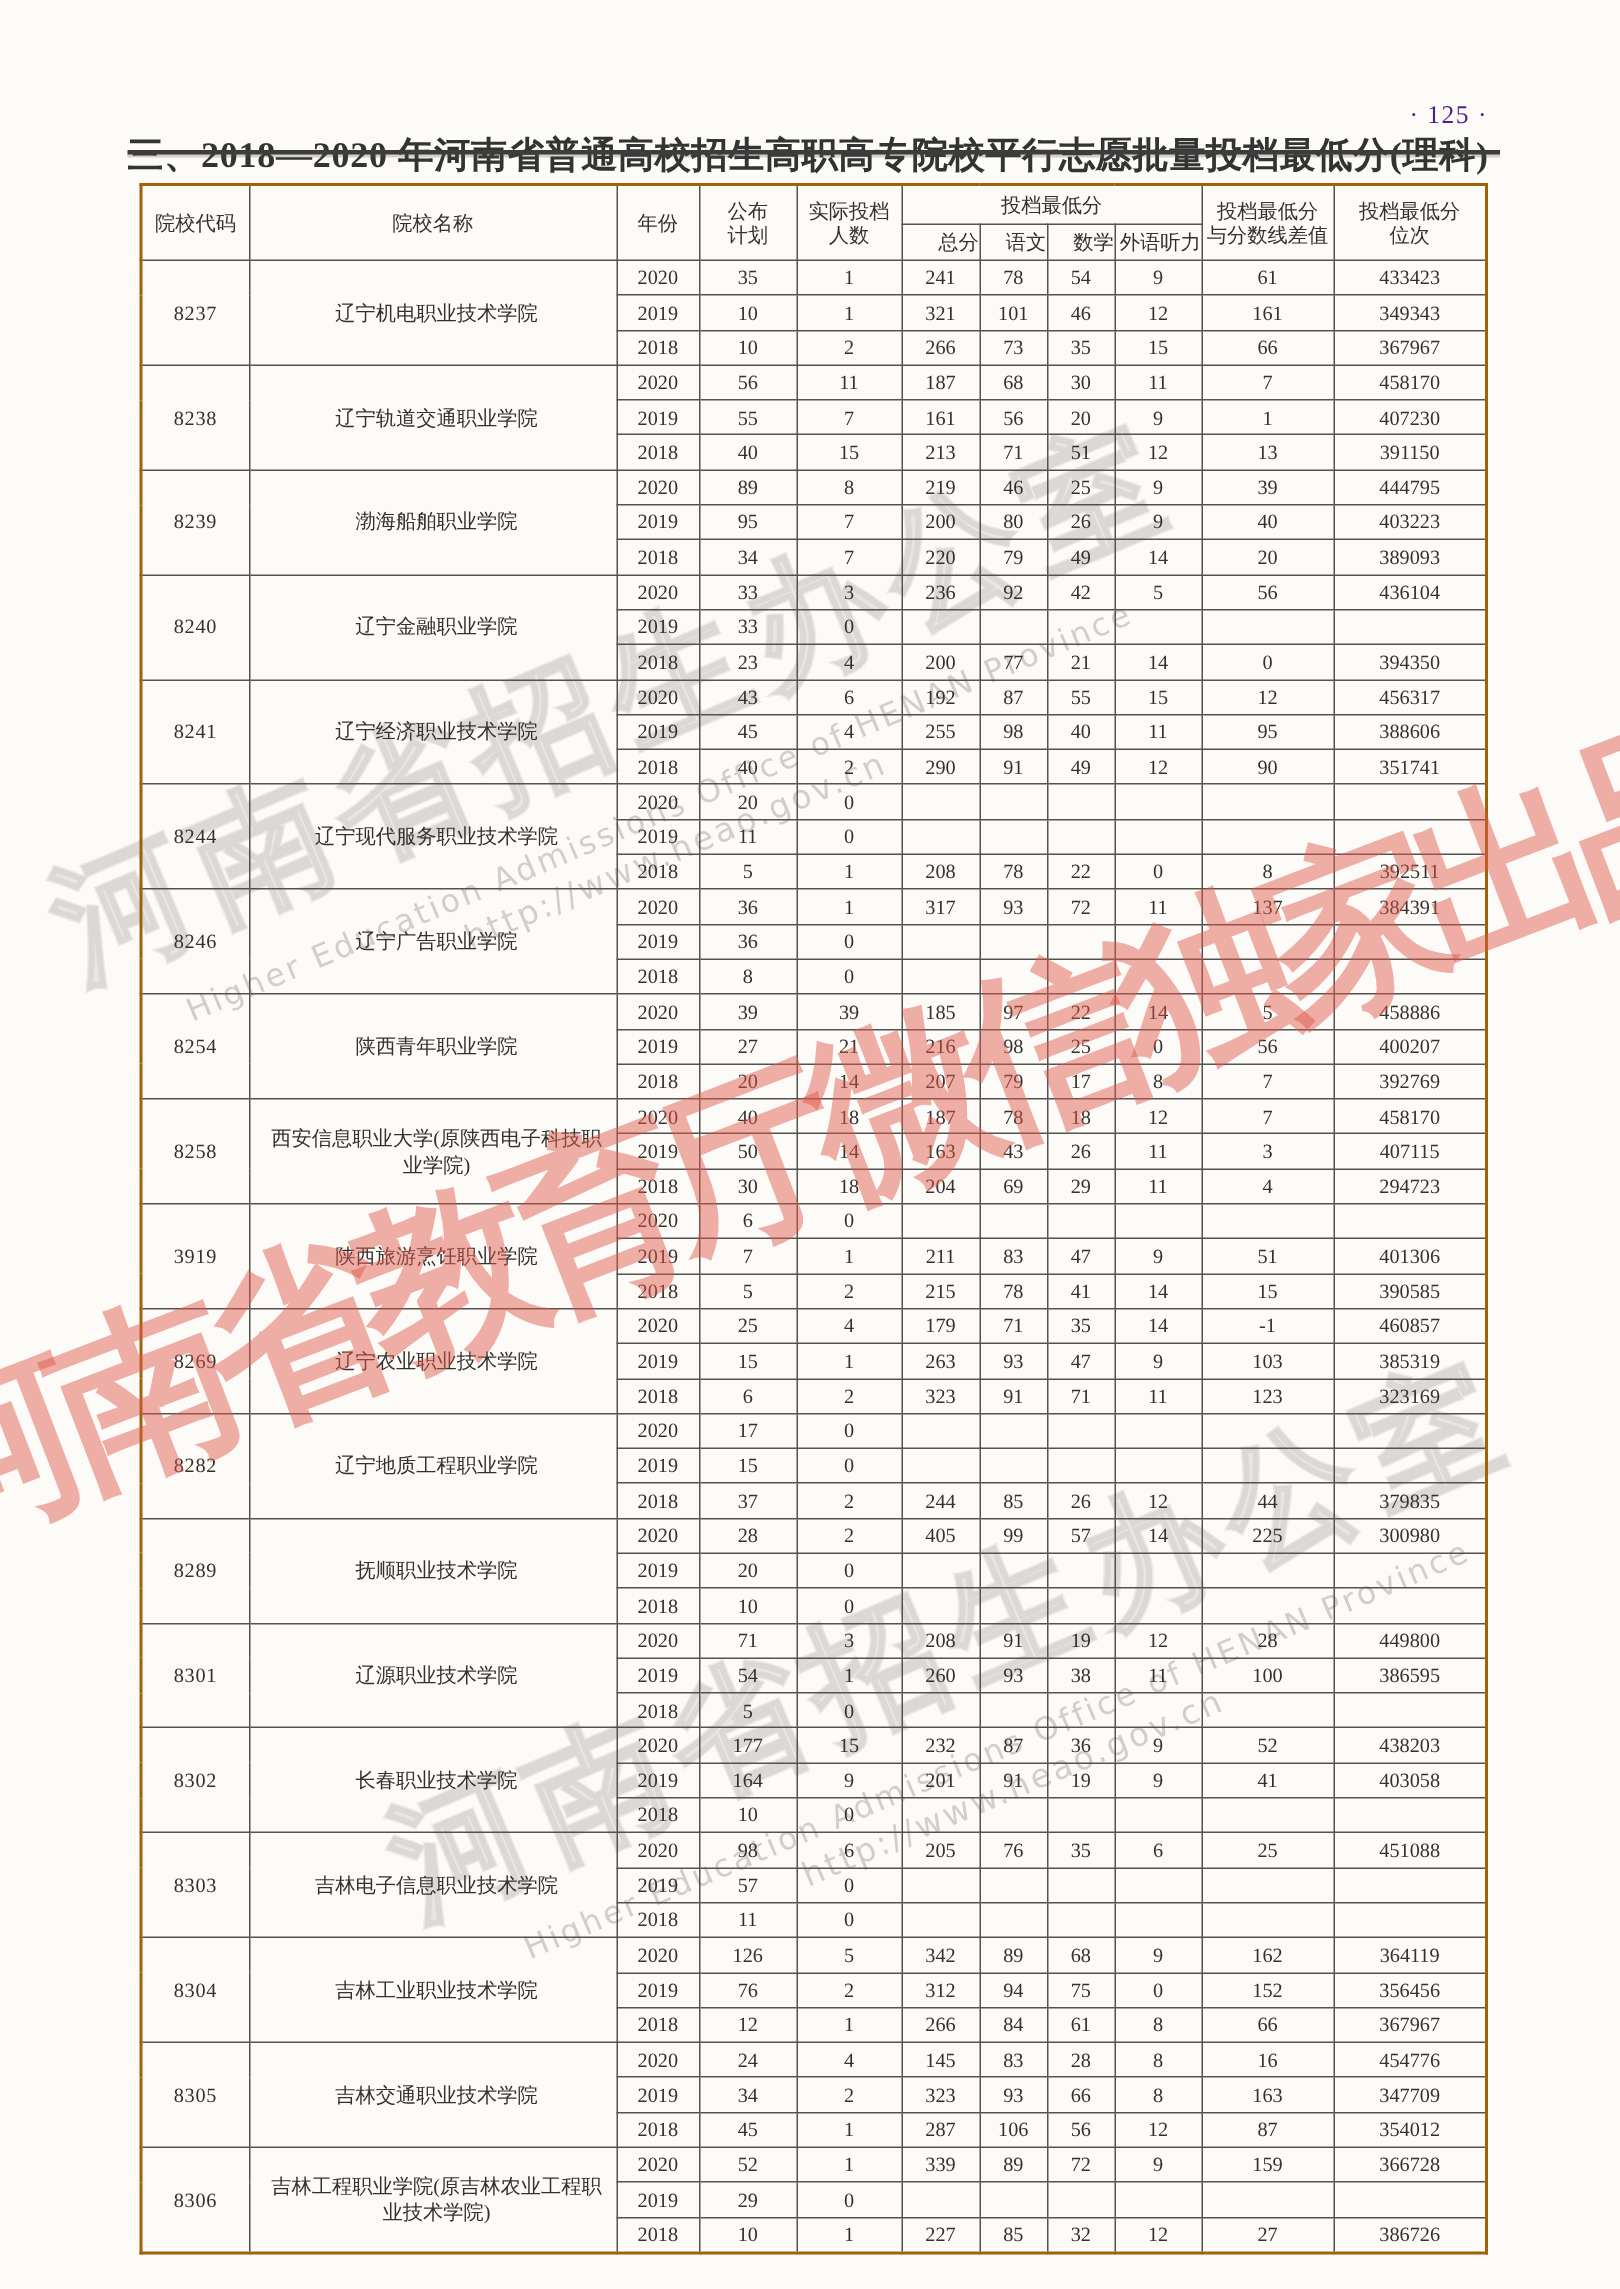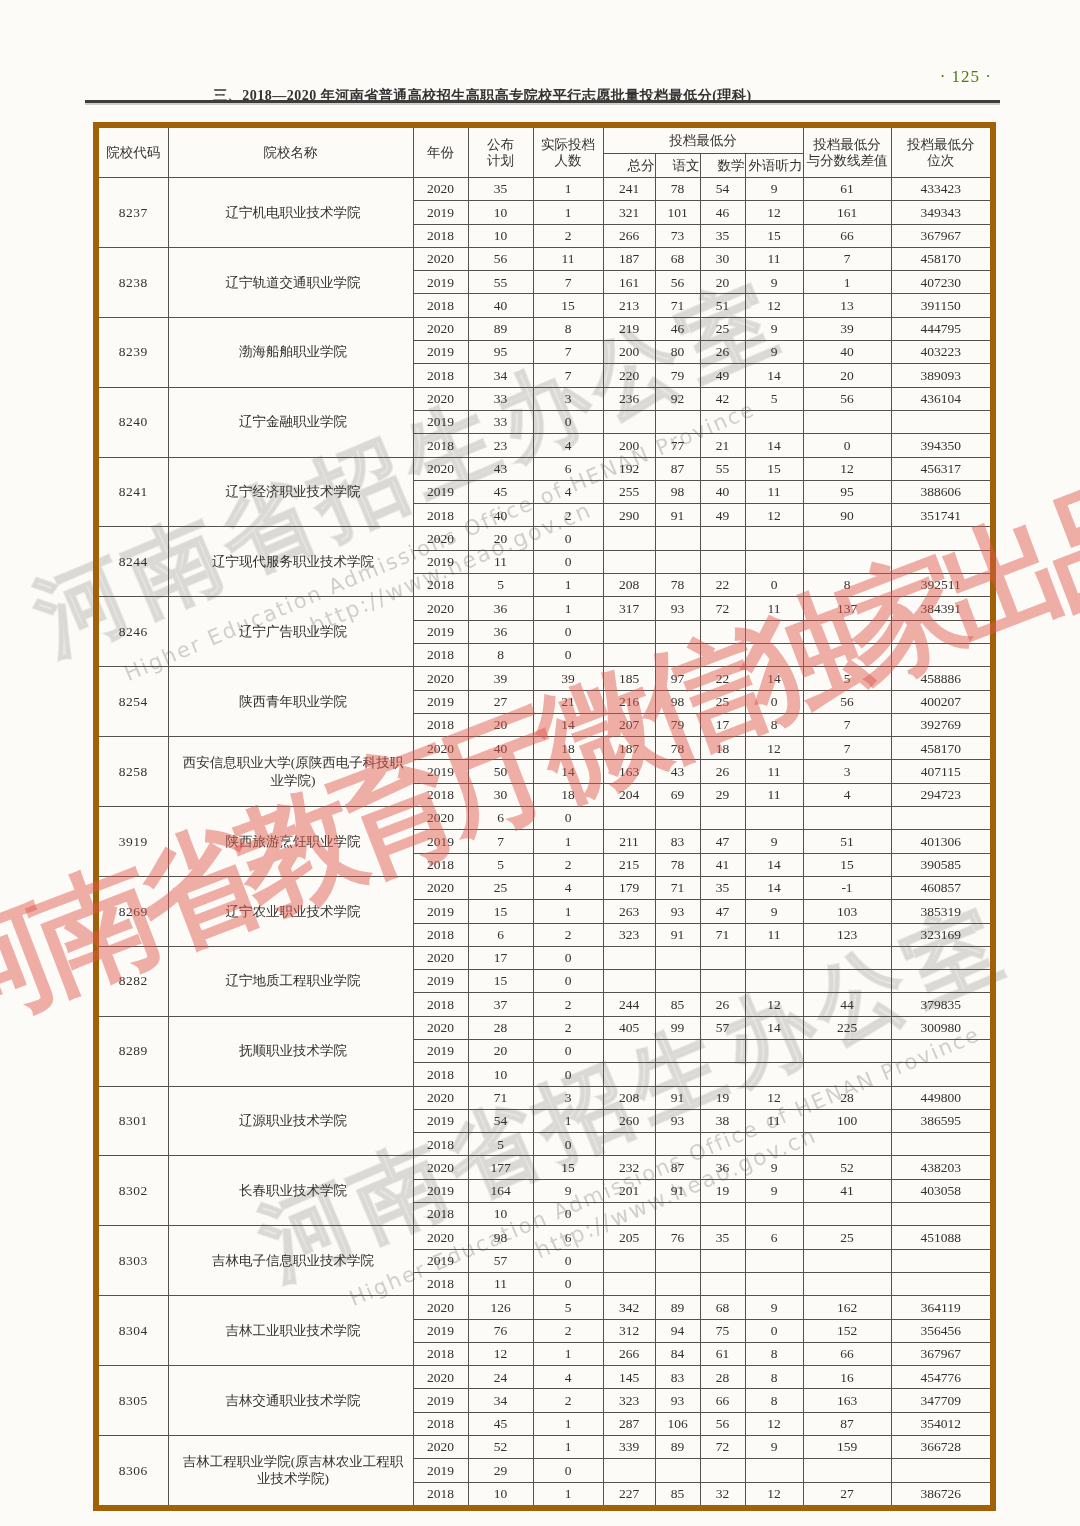--- a/index.html
+++ b/index.html
@@ -6,42 +6,42 @@
   .page{
     position:relative;width:1080px;height:1526px;margin:0 auto;
     background:#fcfbf8;overflow:hidden;
     font-family:"Liberation Serif","DejaVu Serif",serif;
     color:#2e2c2a;
   }
   
   .doc-header{position:absolute;left:85px;top:66px;width:915px;height:34px;}
   .doc-title{
     position:absolute;left:0;right:120px;top:0;text-align:center;
-    font-size:14px;font-weight:700;letter-spacing:.5px;white-space:nowrap;color:#333;margin-top:21px;
+    font-size:24px;font-weight:700;letter-spacing:.5px;white-space:nowrap;color:#333;margin-top:21px;
   }
   .page-number{
-    position:absolute;right:8px;top:1px;font-size:17px;color:#4d7c0f;letter-spacing:1px;white-space:nowrap;
+    position:absolute;right:8px;top:1px;font-size:17px;color:#4c1d95;letter-spacing:1px;white-space:nowrap;
   }
   .header-rule{
     position:absolute;left:85px;top:100px;width:915px;height:3px;background:#3f3d3b;
     box-shadow:0 2px 0 rgba(80,78,75,.25);
   }
   
   table.score-table{
     position:absolute;left:93px;top:122px;width:897px;
     border-collapse:collapse;table-layout:fixed;z-index:2;
     background:transparent;
   }
   .score-table th,.score-table td{
     border:1px solid #55524e;
     text-align:center;vertical-align:middle;
     font-size:13.5px;line-height:1.15;color:#34312d;
     padding:0;overflow:hidden;
   }
-  .score-table{border:6px solid #a16207;}
+  .score-table{border:2px solid #a16207;}
   .score-table th{font-weight:400;white-space:pre-line;font-size:13.5px;}
   .hdr-row1 th{height:25px;}
   .hdr-row2 th{height:23px;text-align:right;}
   .data-row td{height:22.3px;}
   td.name-cell{text-align:center;padding:0 6px 0 11px;line-height:1.3;}
   td.code-cell{letter-spacing:.5px;}
   
   .wm{position:absolute;pointer-events:none;white-space:nowrap;}
   .wm-red-main{
     left:545px;top:758px;z-index:3;

